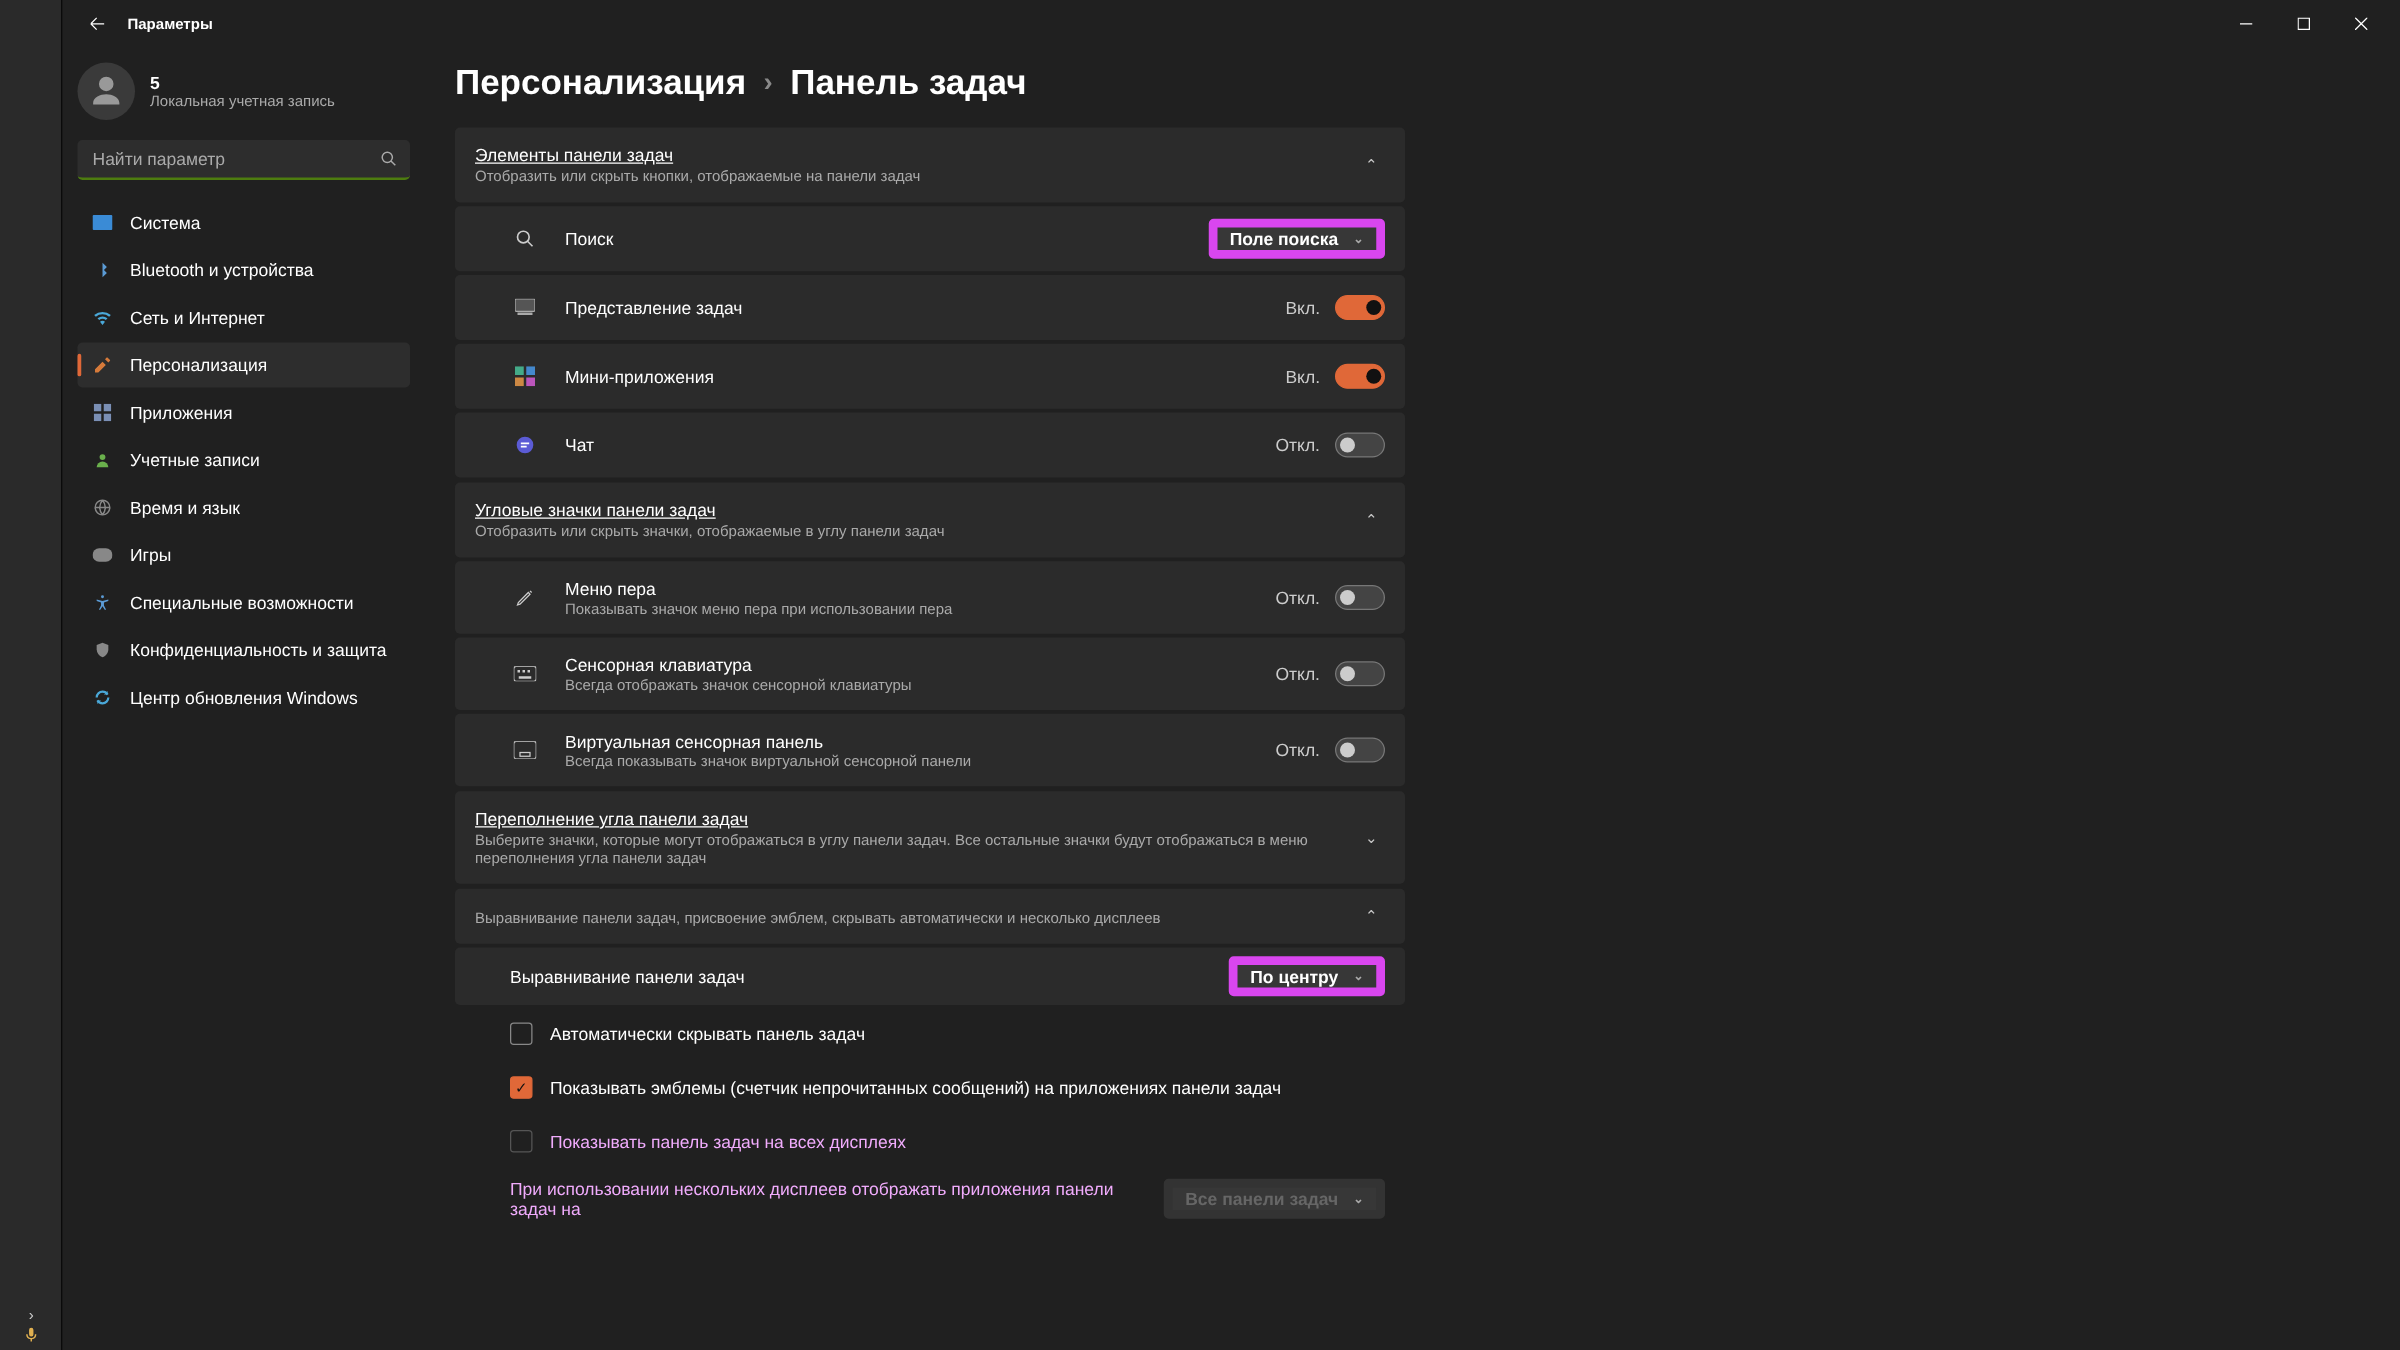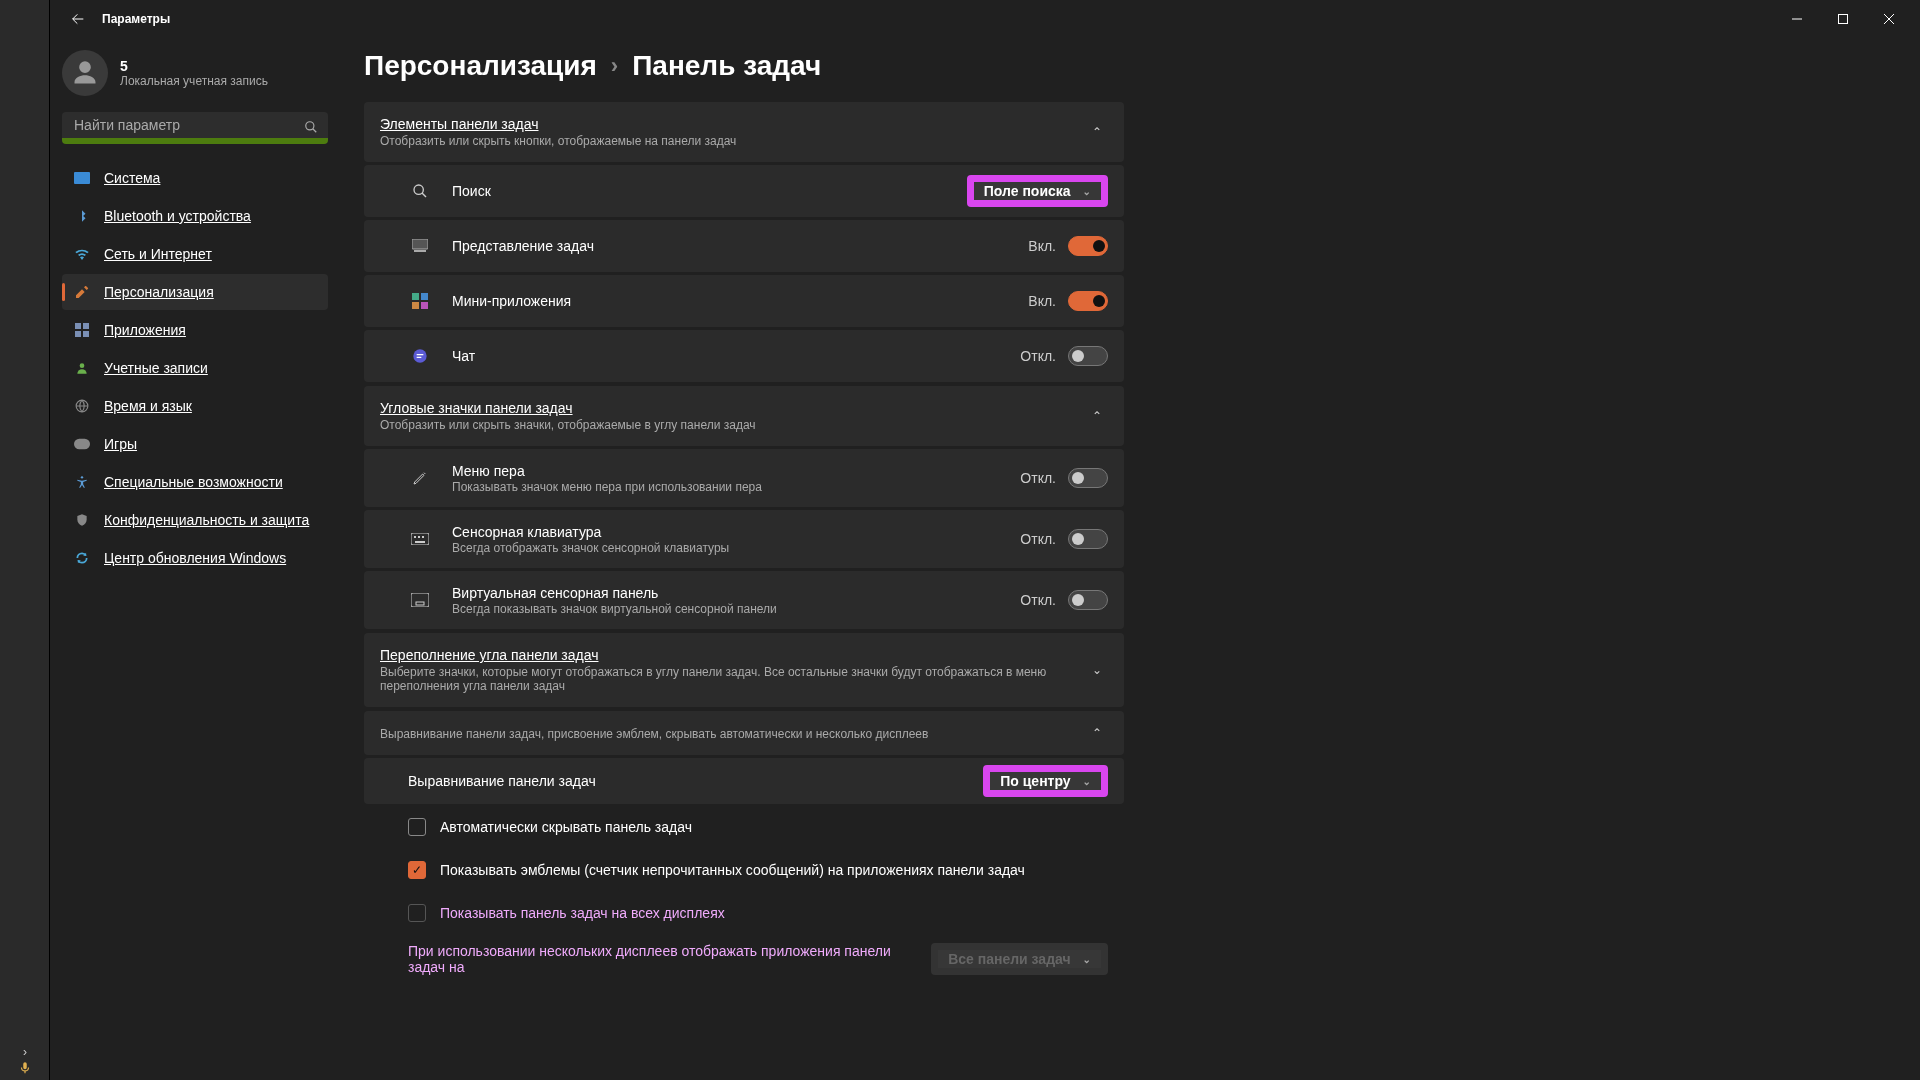--- a/index.html
+++ b/index.html
@@ -18,26 +18,26 @@
 .body { flex: 1; display: flex; overflow: hidden; }
 
 .sidebar { width: 290px; padding: 8px 12px; display: flex; flex-direction: column; gap: 4px; }
 .account { display: flex; align-items: center; gap: 12px; padding: 4px 0 12px 0; }
 .avatar { width: 46px; height: 46px; border-radius: 50%; background: #3a3a3a; display: flex; align-items: center; justify-content: center; }
 .avatar svg { width: 28px; height: 28px; fill: #999; }
 .acct-name { font-size: 14px; font-weight: 600; }
 .acct-sub { font-size: 12px; color: #aaa; }
 
 .search { position: relative; margin-bottom: 12px; }
-.search input { width: 100%; height: 32px; background: #2d2d2d; border: none; border-bottom: 6px solid #4d7c0f; border-radius: 4px; padding: 0 36px 0 12px; color: #fff; font-size: 14px; }
+.search input { width: 100%; height: 32px; background: #2d2d2d; border: none; border-bottom: 2px solid #4d7c0f; border-radius: 4px; padding: 0 36px 0 12px; color: #fff; font-size: 14px; }
 .search input::placeholder { color: #aaa; }
 .search-icon { position: absolute; right: 10px; top: 8px; color: #aaa; }
 
 .nav { display: flex; flex-direction: column; gap: 2px; }
-.nav-item { display: flex; align-items: center; gap: 14px; height: 36px; padding: 0 12px; border-radius: 4px; font-size: 14px; position: relative; cursor: pointer; text-decoration: underline; }
+.nav-item { display: flex; align-items: center; gap: 14px; height: 36px; padding: 0 12px; border-radius: 4px; font-size: 14px; position: relative; cursor: pointer; }
 .nav-item.active { background: #2d2d2d; }
 .nav-item.active::before { content: ""; position: absolute; left: 0; top: 9px; bottom: 9px; width: 3px; background: #e06838; border-radius: 2px; }
 .nav-icon { width: 16px; height: 16px; display: flex; align-items: center; justify-content: center; font-size: 14px; }
 
 .content { flex: 1; padding: 12px 24px 0 24px; overflow-y: auto; }
 .crumb { display: flex; align-items: center; gap: 14px; font-size: 28px; font-weight: 600; margin-bottom: 20px; }
 .crumb .sep { color: #888; font-size: 22px; }
 .content-inner { max-width: 760px; }
 
 .sect { background: #2b2b2b; border-radius: 4px; margin-bottom: 3px; }

